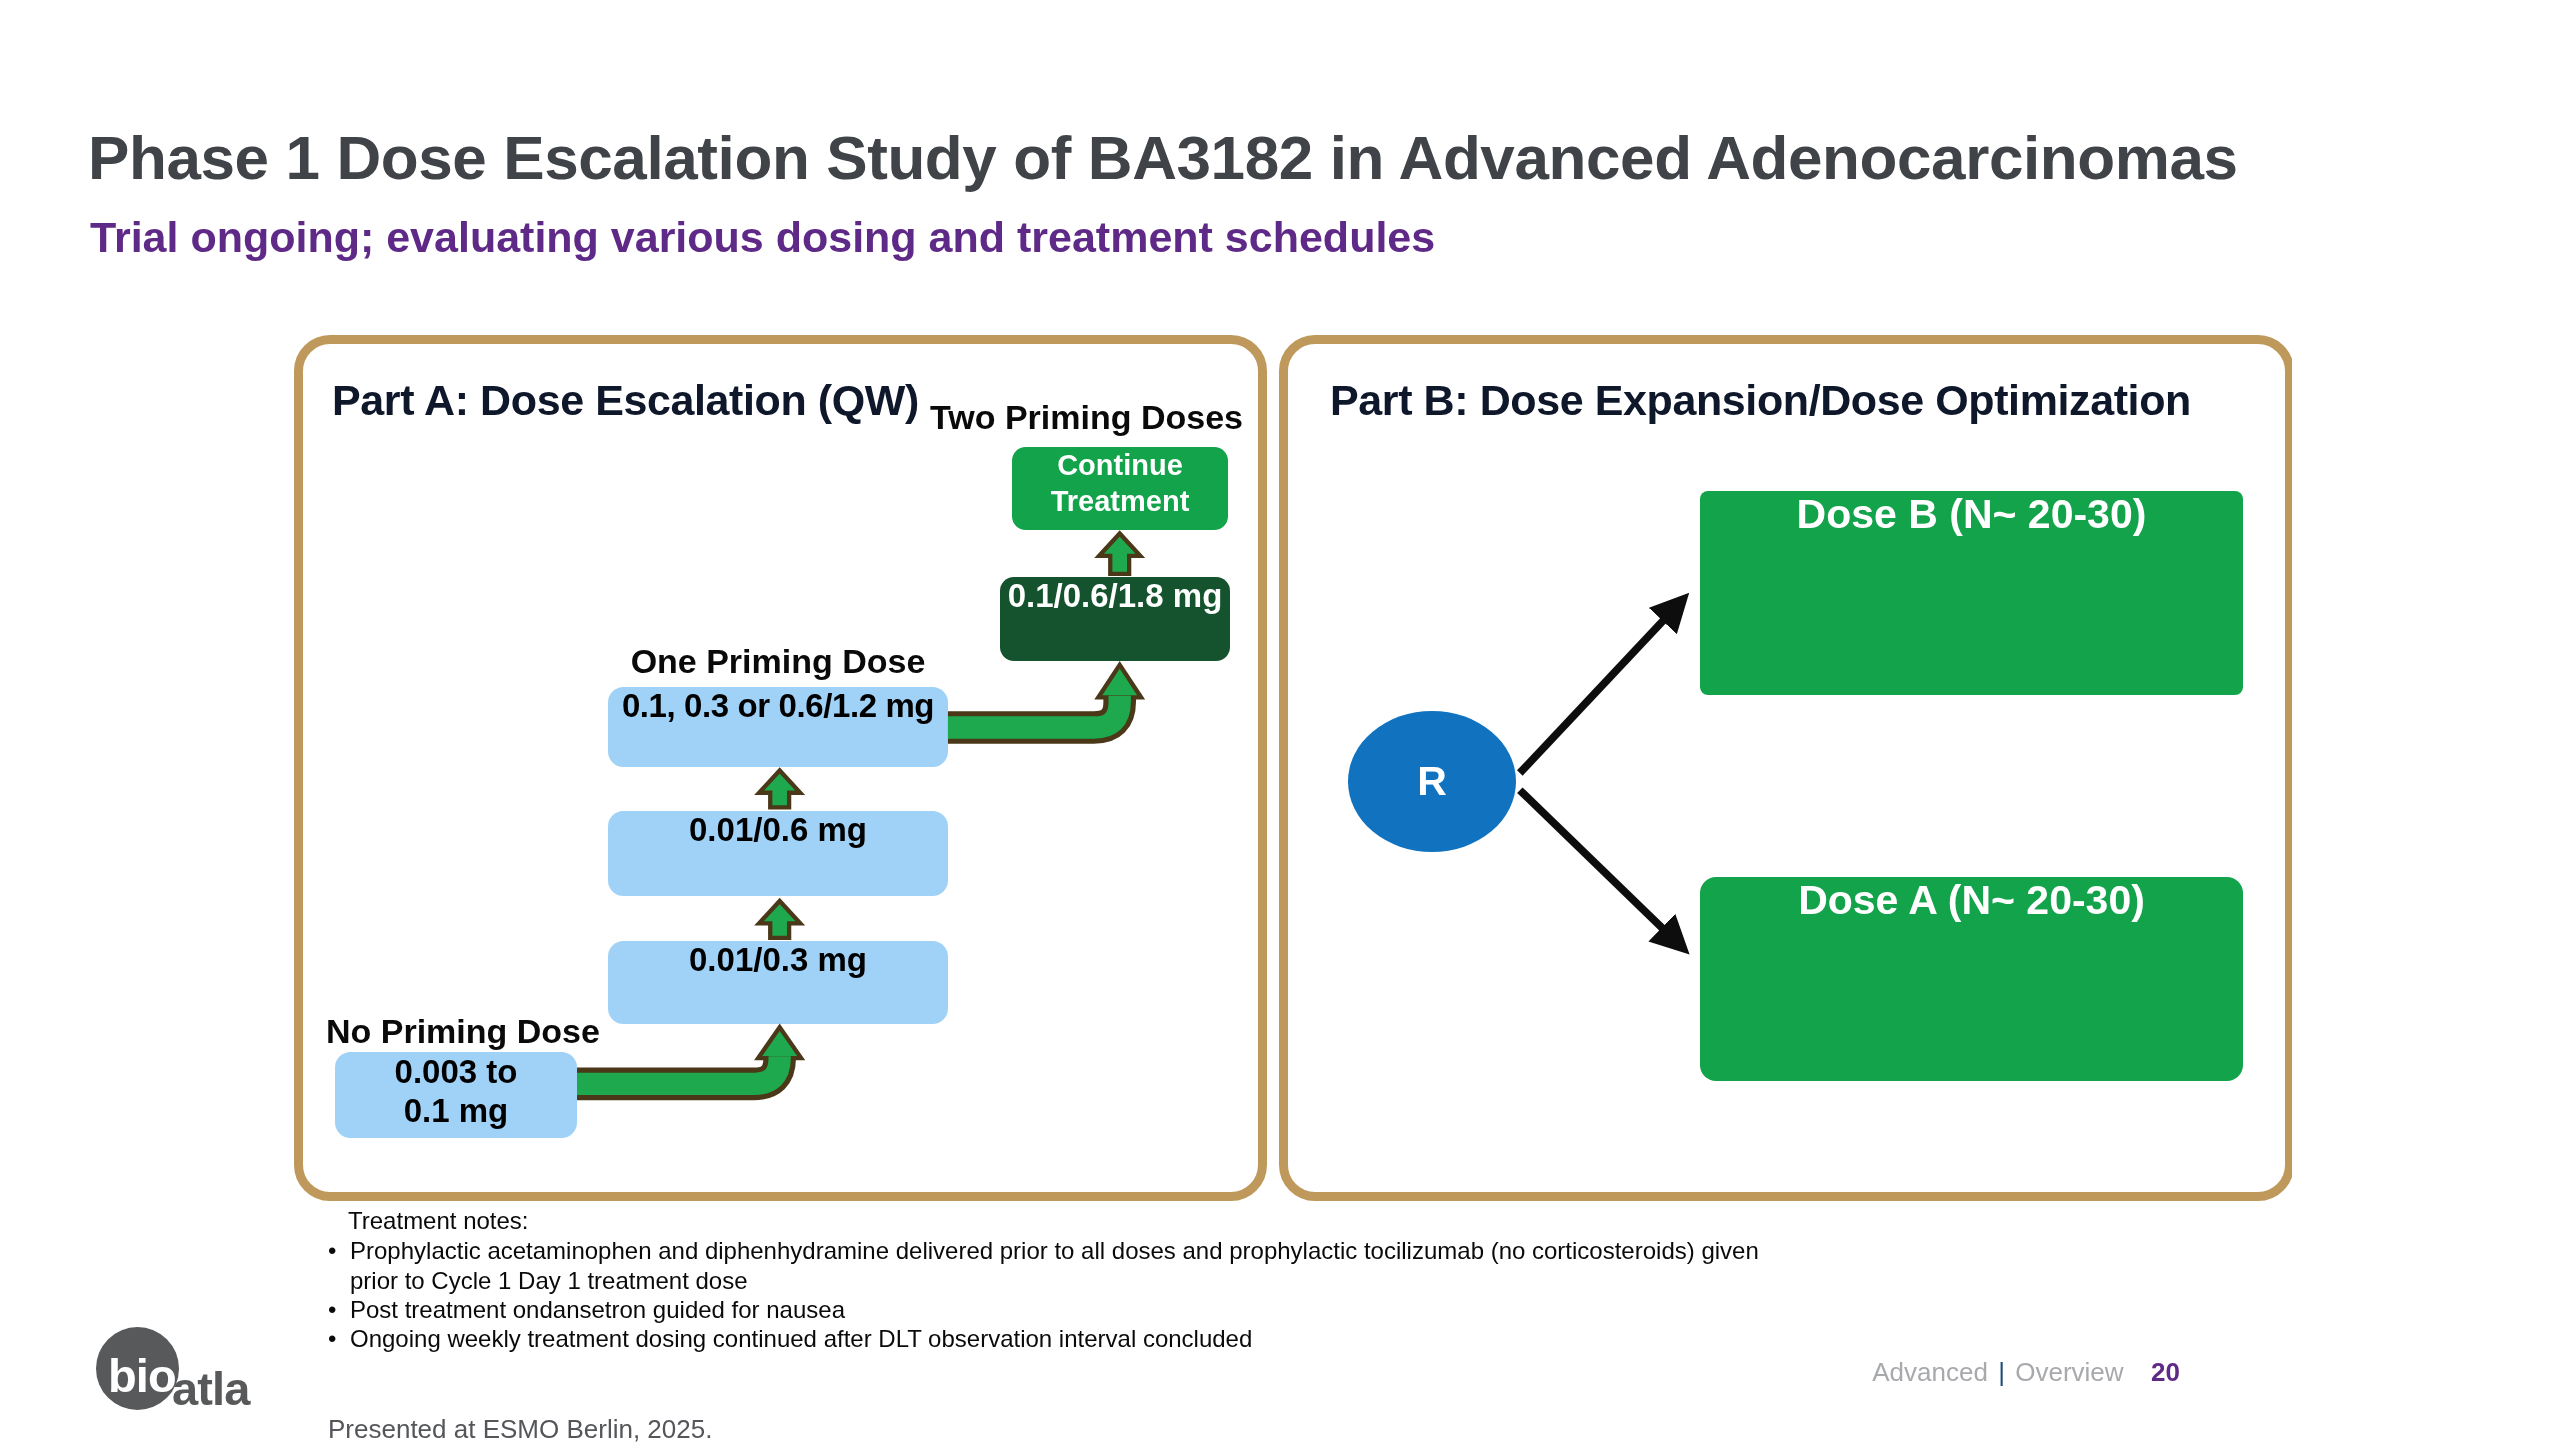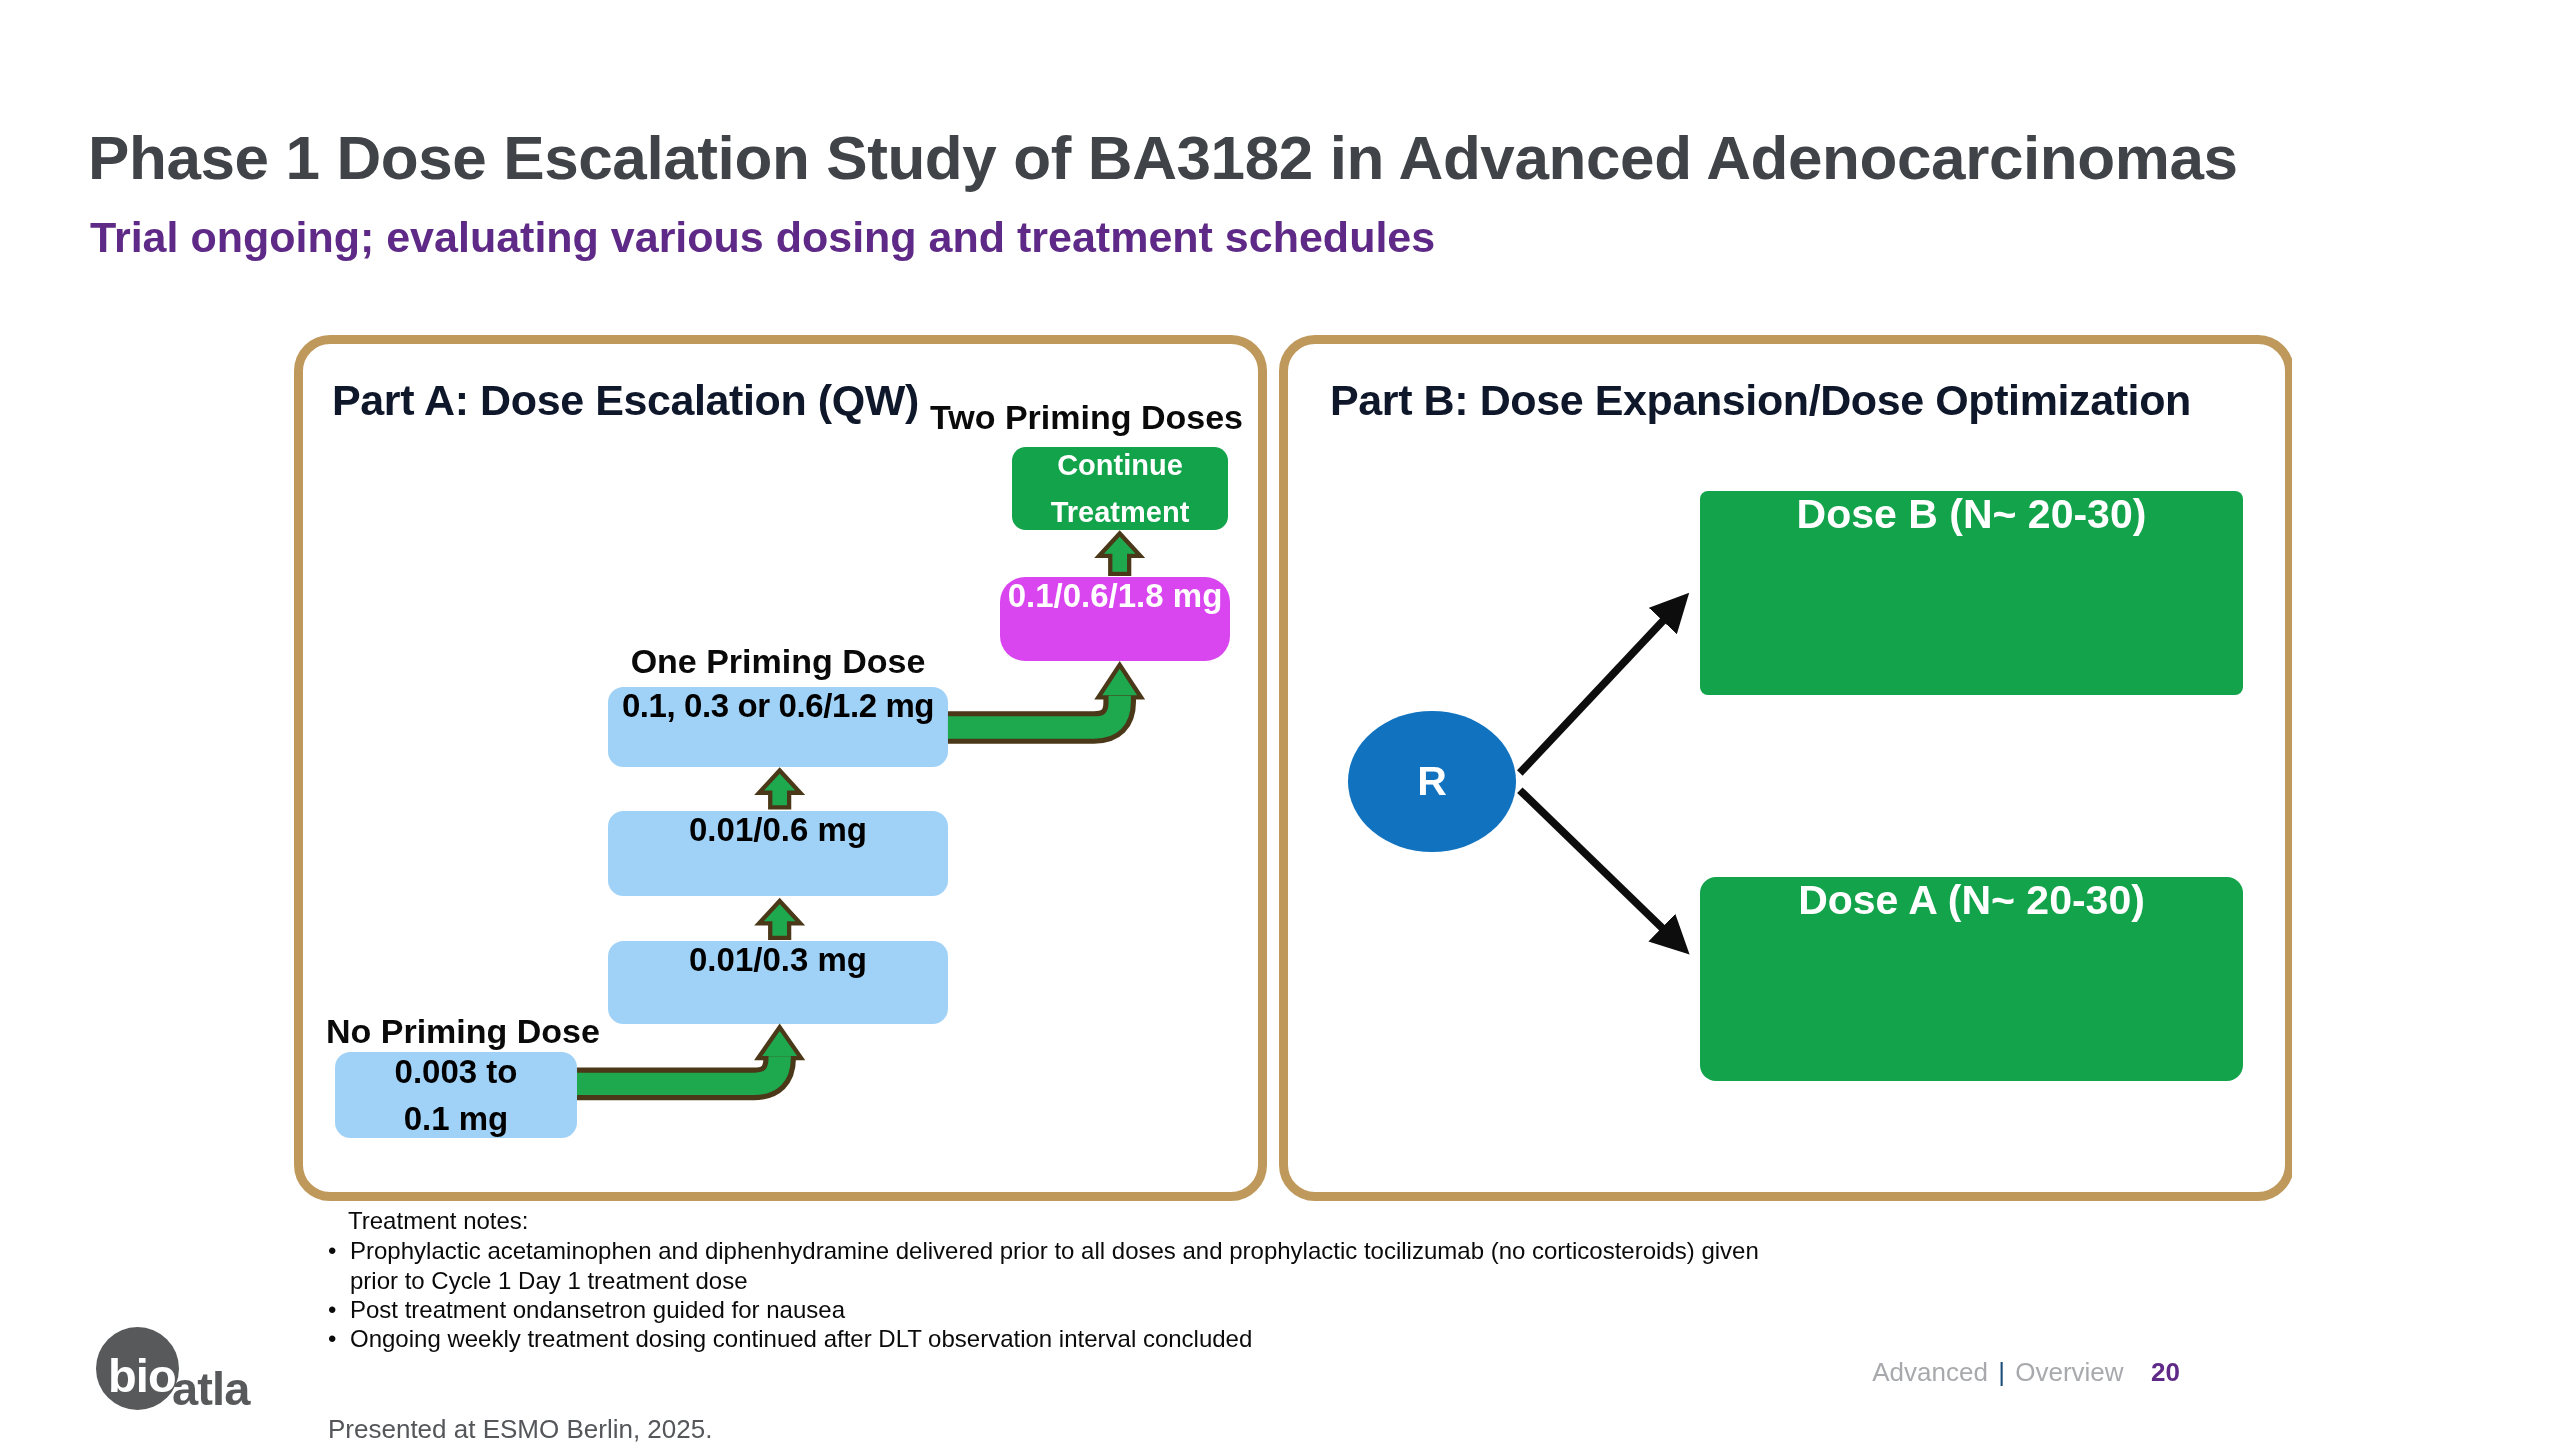--- a/index.html
+++ b/index.html
@@ -13,24 +13,24 @@
   .main-title{left:88px;top:122px;font-size:62px;font-weight:bold;color:#404347;letter-spacing:-0.4px;}
   .sub-title{left:90px;top:213px;font-size:43px;font-weight:bold;color:#5f2a87;}
   
   .panel{border:9.4px solid #bf995c;border-radius:36px;background:#ffffff;box-sizing:border-box;}
   .panel-a{left:294px;top:335px;width:973px;height:866px;}
   .panel-b{left:1279px;top:335px;width:1015px;height:866px;}
   .panel-title{font-size:43px;font-weight:bold;color:#0f172a;letter-spacing:-0.4px;}
   .flow-label{font-size:34px;font-weight:bold;color:#0a0a0a;}
   .centered{text-align:center;}
   
-  .box{display:flex;align-items:center;justify-content:space-between;flex-direction:column;
+  .box{display:flex;align-items:center;justify-content:flex-start;flex-direction:column;
        font-weight:bold;box-sizing:border-box;text-align:center;}
   .box-green{background:#12a34b;color:#ffffff;border-radius:13.7px;}
-  .box-blue{background:#d946ef;color:#ffffff;border-radius:25px;}
+  .box-blue{background:#14532d;color:#ffffff;border-radius:14px;}
   .box-lightblue{background:#a0d2f7;color:#000000;border-radius:15.5px;}
   .box-ce{left:1012px;top:447px;width:216px;height:83px;font-size:29px;line-height:36px;}
   .box-d4{left:1000px;top:577px;width:230px;height:84px;font-size:33px;}
   .box-d3{left:608px;top:687px;width:340px;height:80px;font-size:33px;letter-spacing:-0.4px;}
   .box-d2{left:608px;top:811px;width:340px;height:85px;font-size:33px;}
   .box-d1{left:608px;top:941px;width:340px;height:83px;font-size:33px;}
   .box-d0{left:335px;top:1052px;width:242px;height:86px;font-size:33px;line-height:39px;}
   .box-doseB{left:1700px;top:491px;width:543px;height:204px;font-size:41px;border-radius:8px;}
   .box-doseA{left:1700px;top:852px;width:543px;height:204px;font-size:41px;border-radius:16px;margin-top:25px;}
   .r-ellipse{left:1348px;top:711px;width:168px;height:141px;border-radius:50%;

